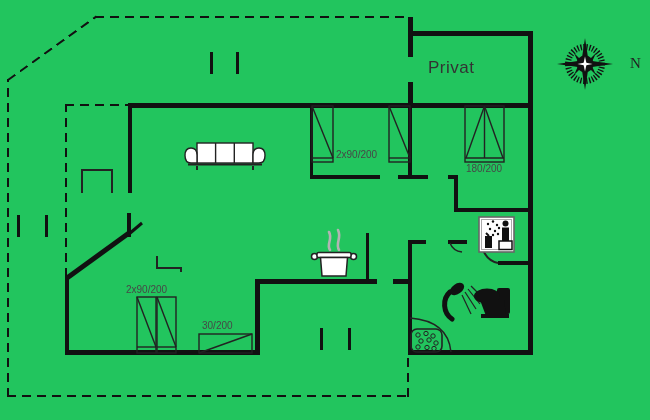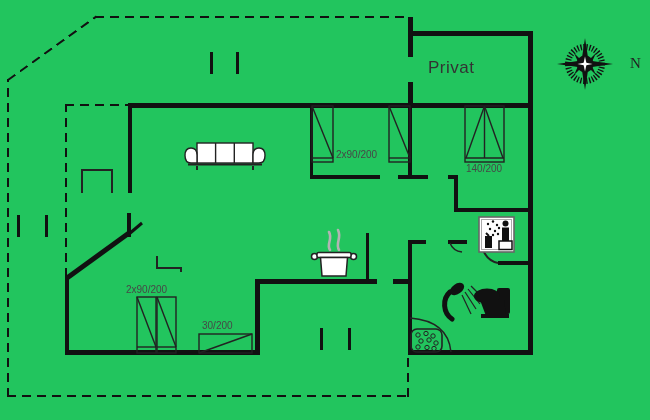--- a/index.html
+++ b/index.html
@@ -201,18 +201,18 @@
       <circle cx="585" cy="64" r="8.5" fill="#111"></circle>
       <g fill="#fff">
         <polygon points="585,56.5 586.6,64 585,71.5 583.4,64"></polygon>
         <polygon points="577.5,64 585,65.6 592.5,64 585,62.4"></polygon>
       </g>
     </g>
   </svg>
 
   <span class="room-lbl" style="left:428px;top:58px;">Privat</span>
   <span class="lbl" style="left:336px;top:149px;">2x90/200</span>
-  <span class="lbl" style="left:466px;top:163px;">140/200</span>
+  <span class="lbl" style="left:466px;top:163px;">180/200</span>
   <span class="lbl" style="left:126px;top:284px;">2x90/200</span>
   <span class="lbl" style="left:202px;top:320px;">30/200</span>
   <span class="north-lbl" style="left:630px;top:55px;">N</span>
 
 </div>
 
 </body></html>

